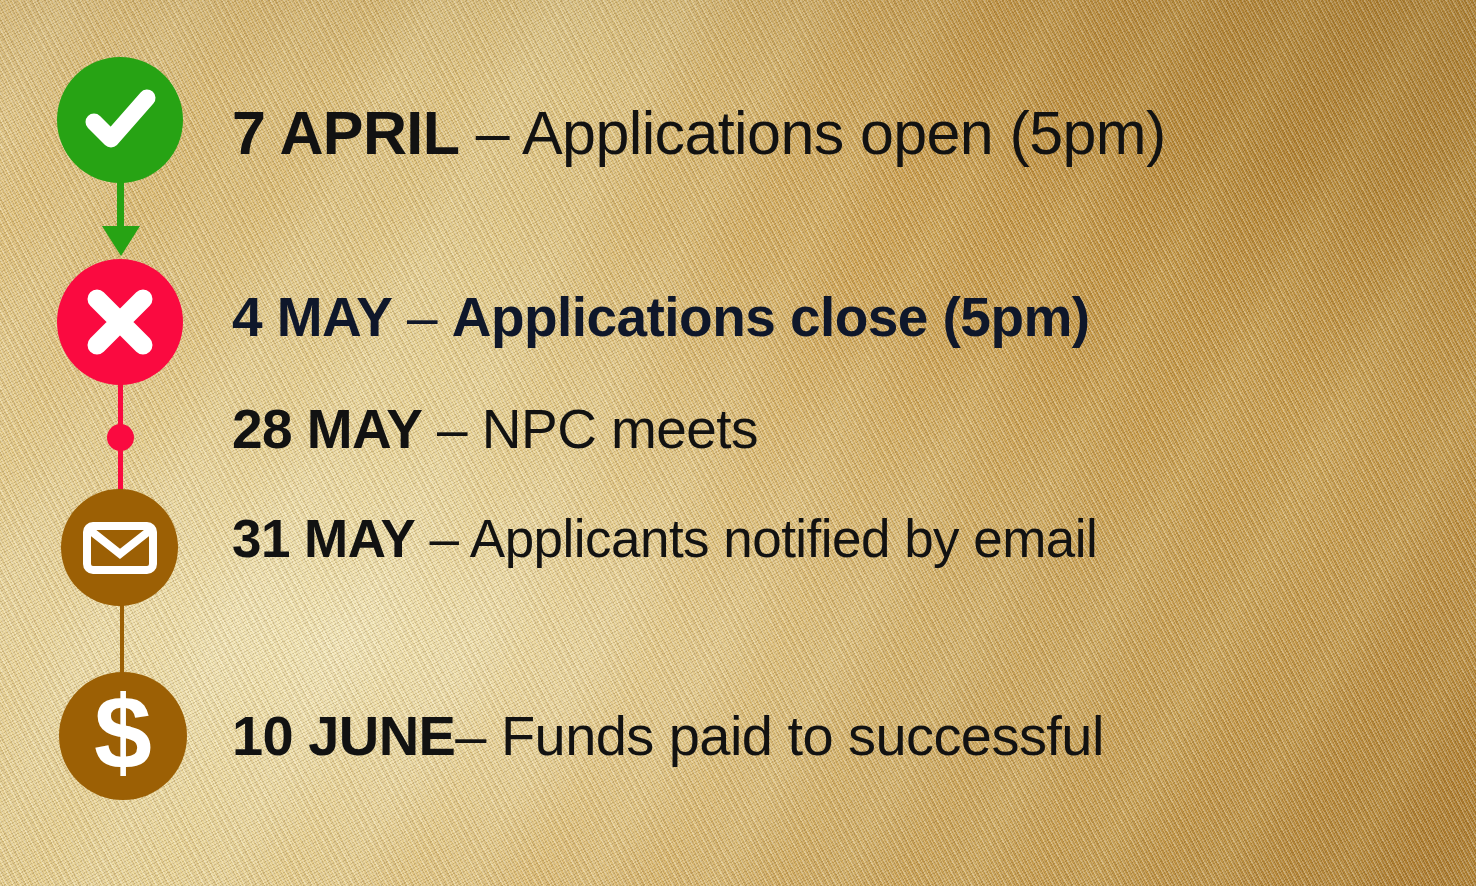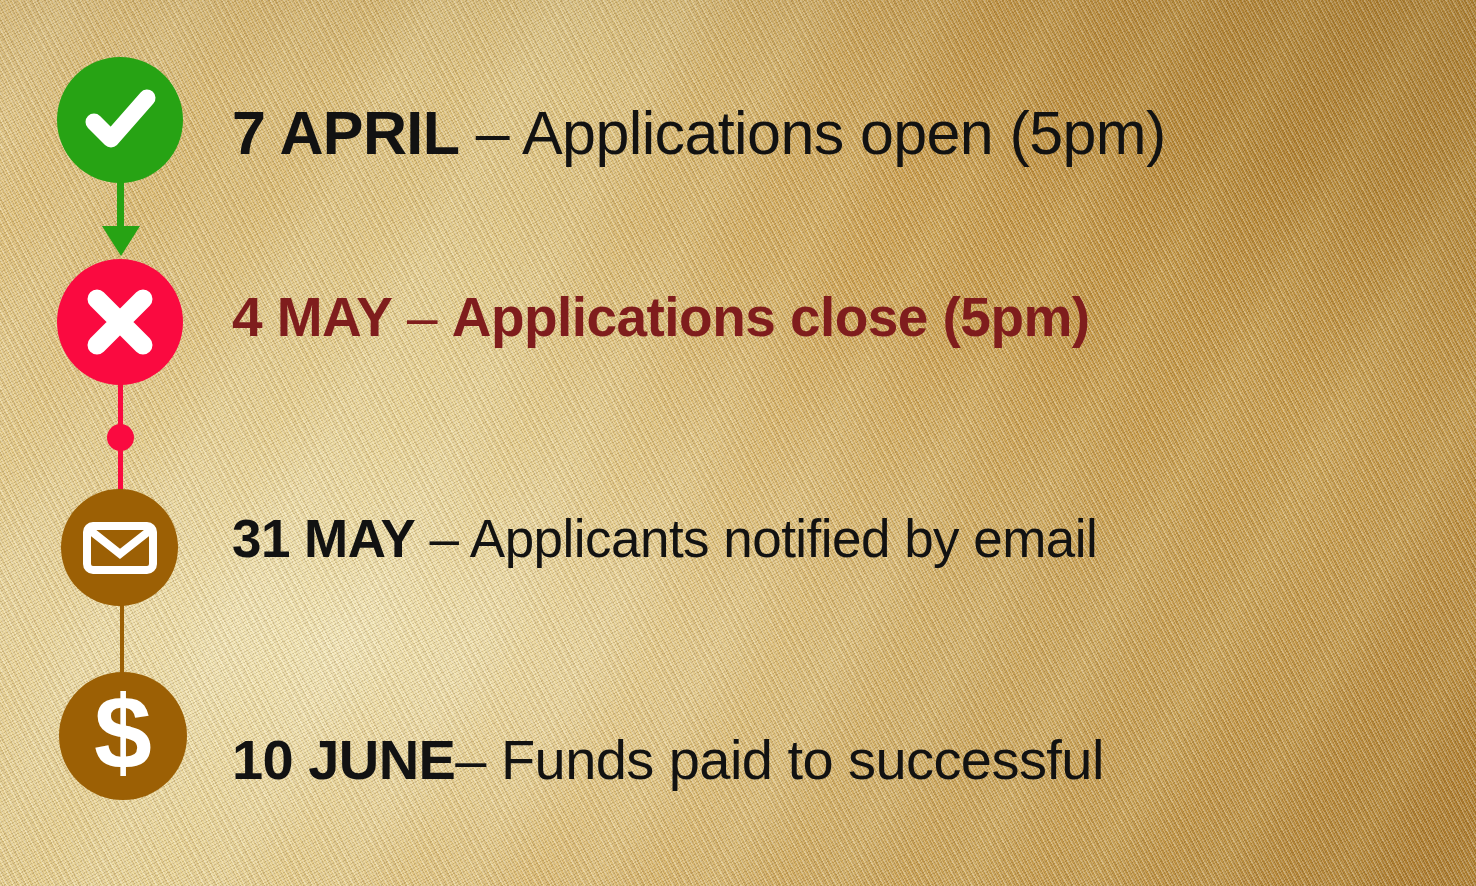--- a/index.html
+++ b/index.html
@@ -88,21 +88,21 @@
     font-family:"Liberation Sans", sans-serif;
     letter-spacing:-0.01em;
   }
   .row .date {
     font-weight:bold;
   }
   .row .desc {
     font-weight:normal;
   }
   .row.dark  { color:#121212; }
-  .row.pink  { color:#7f1d1d; }
+  .row.pink  { color:#0f172a; }
   .row.pink .desc { font-weight:bold; }
 
   .row .line2 {
     display:block;
     font-weight:normal;
   }
 </style>
 </head>
 <body>
 
@@ -165,23 +165,26 @@
   <div id="rows">
 
     <div class="row dark" style="left:232px; top:103px; font-size:61px;">
       <span class="date">7 APRIL</span><span class="sep"> – </span><span class="desc">Applications open (5pm)</span>
     </div>
 
     <div class="row pink" style="left:232px; top:290px; font-size:55px;">
       <span class="date">4 MAY</span><span class="sep"> – </span><span class="desc">Applications close (5pm)</span>
     </div>
 
+    <div class="row dark" style="left:232px; top:402px; font-size:55px;">
+      <span class="date">28 MAY</span><span class="sep">  – </span><span class="desc">NPC meets</span>
+    </div>
 
     <div class="row dark" style="left:232px; top:512px; font-size:53px;">
       <span class="date">31 MAY</span><span class="sep"> – </span><span class="desc">Applicants notified by email</span>
     </div>
 
-    <div class="row dark" style="left:232px; top:724px; font-size:56px; line-height:1.28;">
+    <div class="row dark" style="left:232px; top:700px; font-size:56px; line-height:1.28;">
       <span class="date">10 JUNE</span><span class="sep">– </span><span class="desc">Funds paid to successful</span>
     </div>
 
   </div>
 </div>
 
 </body></html>

